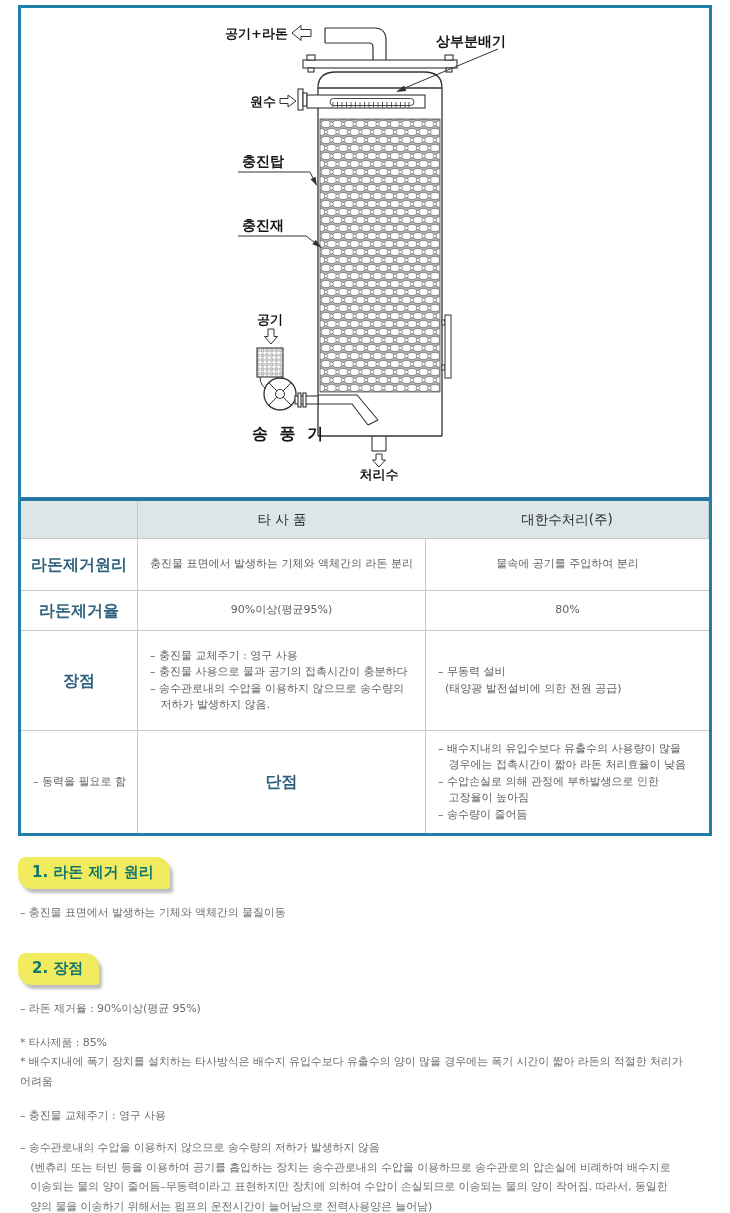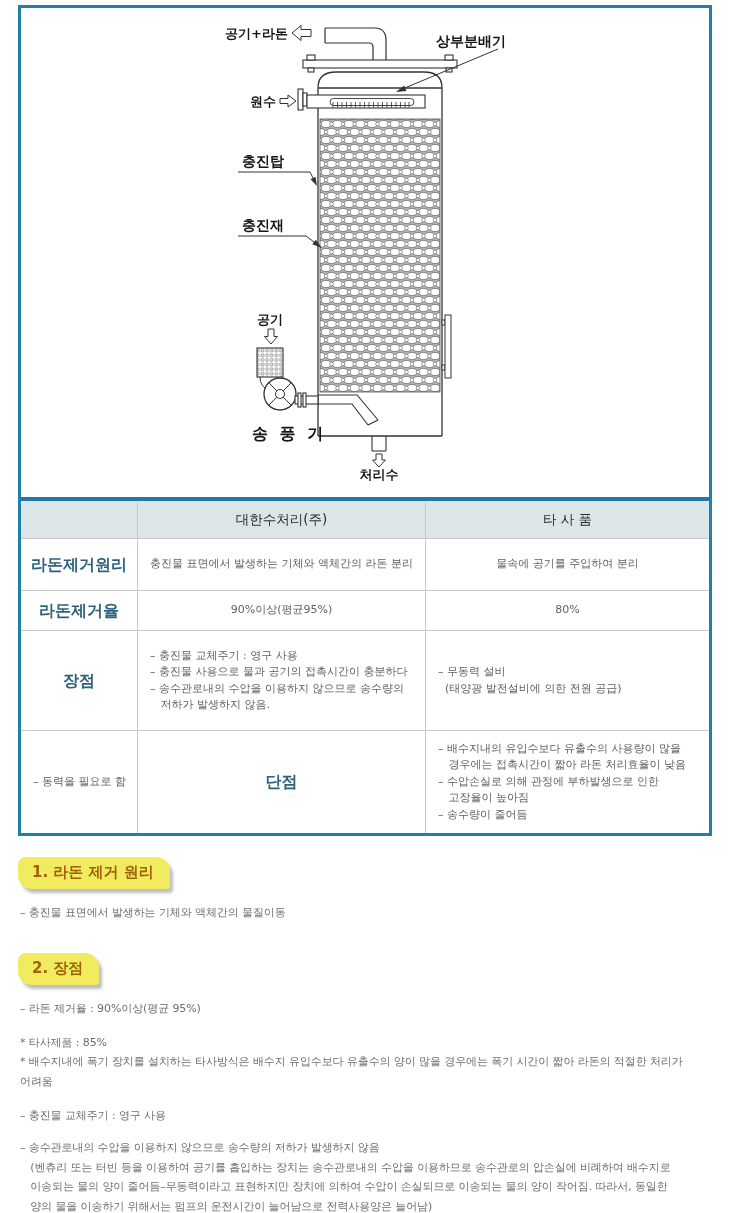--- a/index.html
+++ b/index.html
@@ -16,21 +16,21 @@
   .cell{display:flex;align-items:center;justify-content:center;border-bottom:1px solid #c9c9c9;font-size:11px;color:#5f5f5f;line-height:1.5;}
   .cell.vline{border-right:1px solid #c9c9c9;}
   .cell.last{border-bottom:none;}
   .hcell{background:#dce6e9;font-size:13.5px;color:#2b2b2b;}
   .lcell{font-size:16px;font-weight:bold;color:#2e617e;}
   .c-left{justify-content:flex-start;padding-left:12px;text-align:left;}
   .pre{white-space:pre-wrap;}
 
   
   .sections{margin-left:18px;margin-right:18px;}
-  .badge{display:inline-block;background:#f1eb60;color:#a16207;font-size:15px;font-weight:bold;
+  .badge{display:inline-block;background:#f1eb60;color:#0f766e;font-size:15px;font-weight:bold;
          padding:6px 16px 7px 14px;border-radius:8px 14px 3px 14px;
          box-shadow:3px 4px 3px rgba(110,110,110,0.45);}
   .b1{margin-top:21px;}
   .b2{margin-top:30px;}
   .sec-p{margin:14px 17px 0 2px;font-size:11px;color:#6e6e6e;line-height:1.8;white-space:pre-wrap;letter-spacing:-0.1px;}
   .sec-p.tight{margin-top:12px;}
 </style>
 </head>
 <body>
 
@@ -166,22 +166,22 @@
         <line x1="365" y1="428" x2="365" y2="443"></line>
         <line x1="351" y1="443" x2="365" y2="443"></line>
       </g>
       <polygon points="355,446 361,446 361,452 364.5,452 358,459 351.5,452 355,452" fill="#fff" stroke="#333" stroke-width="1"></polygon>
       <text class="dlabel" x="358" y="471" font-size="13" text-anchor="middle">처리수</text>
     </svg>
   </div>
 
   <div class="tbl">
     <div class="cell hcell vline"></div>
+    <div class="cell hcell">타 사 품</div>
     <div class="cell hcell vline">대한수처리(주)</div>
-    <div class="cell hcell">타 사 품</div>
 
     <div class="cell lcell vline">라돈제거원리</div>
     <div class="cell vline">충진물 표면에서 발생하는 기체와 액체간의 라돈 분리</div>
     <div class="cell">물속에 공기를 주입하여 분리</div>
 
     <div class="cell lcell vline">라돈제거율</div>
     <div class="cell vline">90%이상(평균95%)</div>
     <div class="cell">80%</div>
 
     <div class="cell lcell vline">장점</div>

